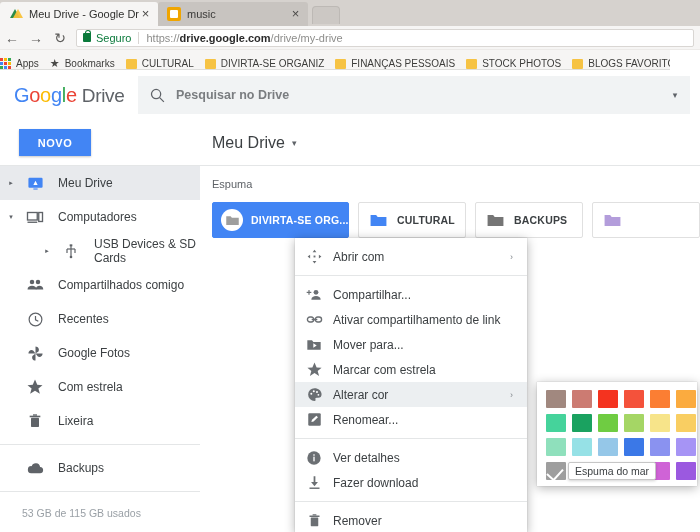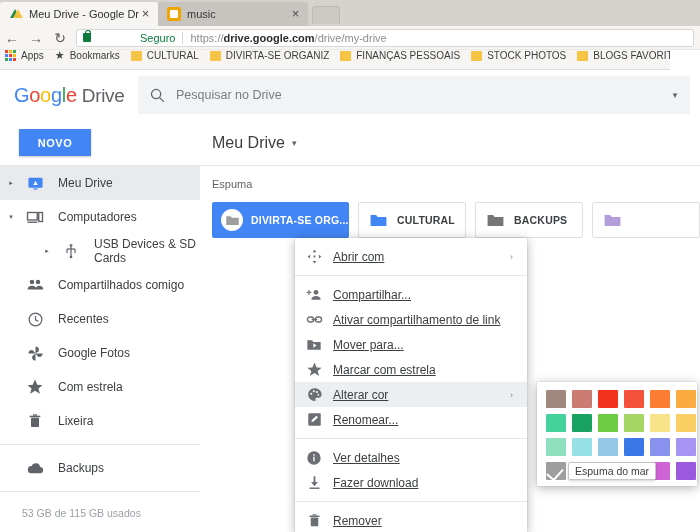--- a/index.html
+++ b/index.html
@@ -56,30 +56,30 @@
   }
   .navbtn { width: 24px; height: 24px; display:flex; align-items:center; justify-content:center; color:#5c5b59; font-size:14px; }
   .omnibox {
     flex: 1 1 auto; height: 18px; margin: 0 6px 0 4px;
     background: #fff; border: 1px solid #d9d6d3; border-radius: 2px;
     display: flex; align-items: center; padding: 0 6px;
     font-size: 11px; overflow: hidden;
   }
   .lock { width: 8px; height: 9px; background: #0b7a3b; border-radius: 1px; position: relative; margin-right: 5px; flex:0 0 8px;}
   .lock::before{content:"";position:absolute;left:2px;top:-3px;width:4px;height:4px;border:1.5px solid #0b7a3b;border-bottom:none;border-top-left-radius:3px;border-top-right-radius:3px;}
-  .secure { color:#0b7a3b; margin-right:7px;margin-left:44px; }
+  .secure { color:#0b7a3b; margin-right:7px; }
   .vdiv { width:1px; height:12px; background:#d9d6d3; margin-right:7px; }
   .url-dim { color:#8d8d8b; }
   .url-strong { color:#2b2b2b; font-weight:bold; }
 
   .bookmarks {
     position: absolute; left: 0; top: 50px; width: 670px; height: 20px;
-    background: #f6f5f4; display: flex; align-items: flex-start;
+    background: #f6f5f4; display: flex; align-items: flex-end;
     font-size: 10px; color: #3d3d3b; border-bottom: 1px solid #dededc;
-    padding-left: 5px; overflow: hidden; white-space: nowrap;
+    overflow: hidden; white-space: nowrap;
   }
   .bm { display: flex; align-items: center; margin-right: 11px; flex: 0 0 auto;}
   .bm-folder { width: 11px; height: 10px; background: #f6c344; border-radius: 1px; margin-right: 5px; }
   .apps-grid { width: 11px; height: 11px; margin-right: 5px; display:grid; grid-template-columns:repeat(3,1fr); grid-template-rows:repeat(3,1fr); gap:1px;}
   .apps-grid i { background:#4f8ef7; display:block; }
   .apps-grid i:nth-child(1){background:#ea4335}
   .apps-grid i:nth-child(2){background:#fbbc05}
   .apps-grid i:nth-child(3){background:#34a853}
   .apps-grid i:nth-child(4){background:#4285f4}
   .apps-grid i:nth-child(5){background:#ea4335}
@@ -97,21 +97,21 @@
     display:flex; align-items:center; background:#fff;
   }
   .logo { margin-left:14px; font-size:20px; letter-spacing:-.3px; line-height:1; }
   .logo .b{color:#4285f4}.logo .r{color:#ea4335}.logo .y{color:#fbbc05}.logo .g{color:#34a853}
   .logo .drive{ color:#5f6368; font-size:19px; margin-left:5px;}
   .searchbar {
     position:absolute; left:138px; top:6px; width:552px; height:38px;
     background:#f1f3f4; display:flex; align-items:center;
   }
   .search-ico { width:38px; display:flex; align-items:center; justify-content:center; color:#5f6368;}
-  .search-ph { font-size:12.5px; color:#7a7d80; flex:1 1 auto; }
+  .search-ph { font-size:12.5px; color:#7a7d80; flex:1 1 auto;font-weight:bold; }
   .search-caret { width:30px; text-align:center; color:#5f6368; font-size:9px; }
 
   .subbar {
     position:absolute; left:0; top:50px; width:700px; height:45px;
     background:#fff; display:flex; align-items:center;
   }
   .newbtn {
     position:absolute; left:19px; top:9px; width:72px; height:27px;
     background:#4285f4; color:#fff; font-size:11px; font-weight:bold; letter-spacing:.5px;
     display:flex; align-items:center; justify-content:center;
@@ -150,21 +150,21 @@
   .f-name { font-size:10.5px; color:#3c4043; font-weight:bold; letter-spacing:.2px; overflow:hidden; white-space:nowrap; }
   .folder-card.selected .f-name { color:#fff; }
   .circle-badge{ width:22px;height:22px;border-radius:50%;background:#fff;display:flex;align-items:center;justify-content:center;}
 
   
   .ctx {
     position:absolute; left:295px; top:238px; width:232px; min-height:294px;
     background:#fff; box-shadow:0 2px 10px rgba(0,0,0,.3), 0 0 1px rgba(0,0,0,.25);
     padding:6px 0 0 0; z-index:40;
   }
-  .ctx-item { height:25px; display:flex; align-items:center; font-size:12px; color:#3c4043; position:relative;text-decoration:underline; }
+  .ctx-item { height:25px; display:flex; align-items:center; font-size:12px; color:#3c4043; position:relative; }
   .ctx-item.hl { background:#eceff1; }
   .ctx-ico { width:38px; flex:0 0 38px; display:flex; align-items:center; justify-content:center; color:#6b6f73;}
   .ctx-sub-caret { position:absolute; right:14px; font-size:9px; color:#80868b; }
   .ctx-sep { height:1px; background:#e4e6e7; margin:6px 0; }
 
   
   .palette {
     position:absolute; left:537px; top:382px; width:160px; height:104px;
     background:#fff; box-shadow:0 2px 10px rgba(0,0,0,.3), 0 0 1px rgba(0,0,0,.25);
     padding:8px 0 0 9px; z-index:50;

